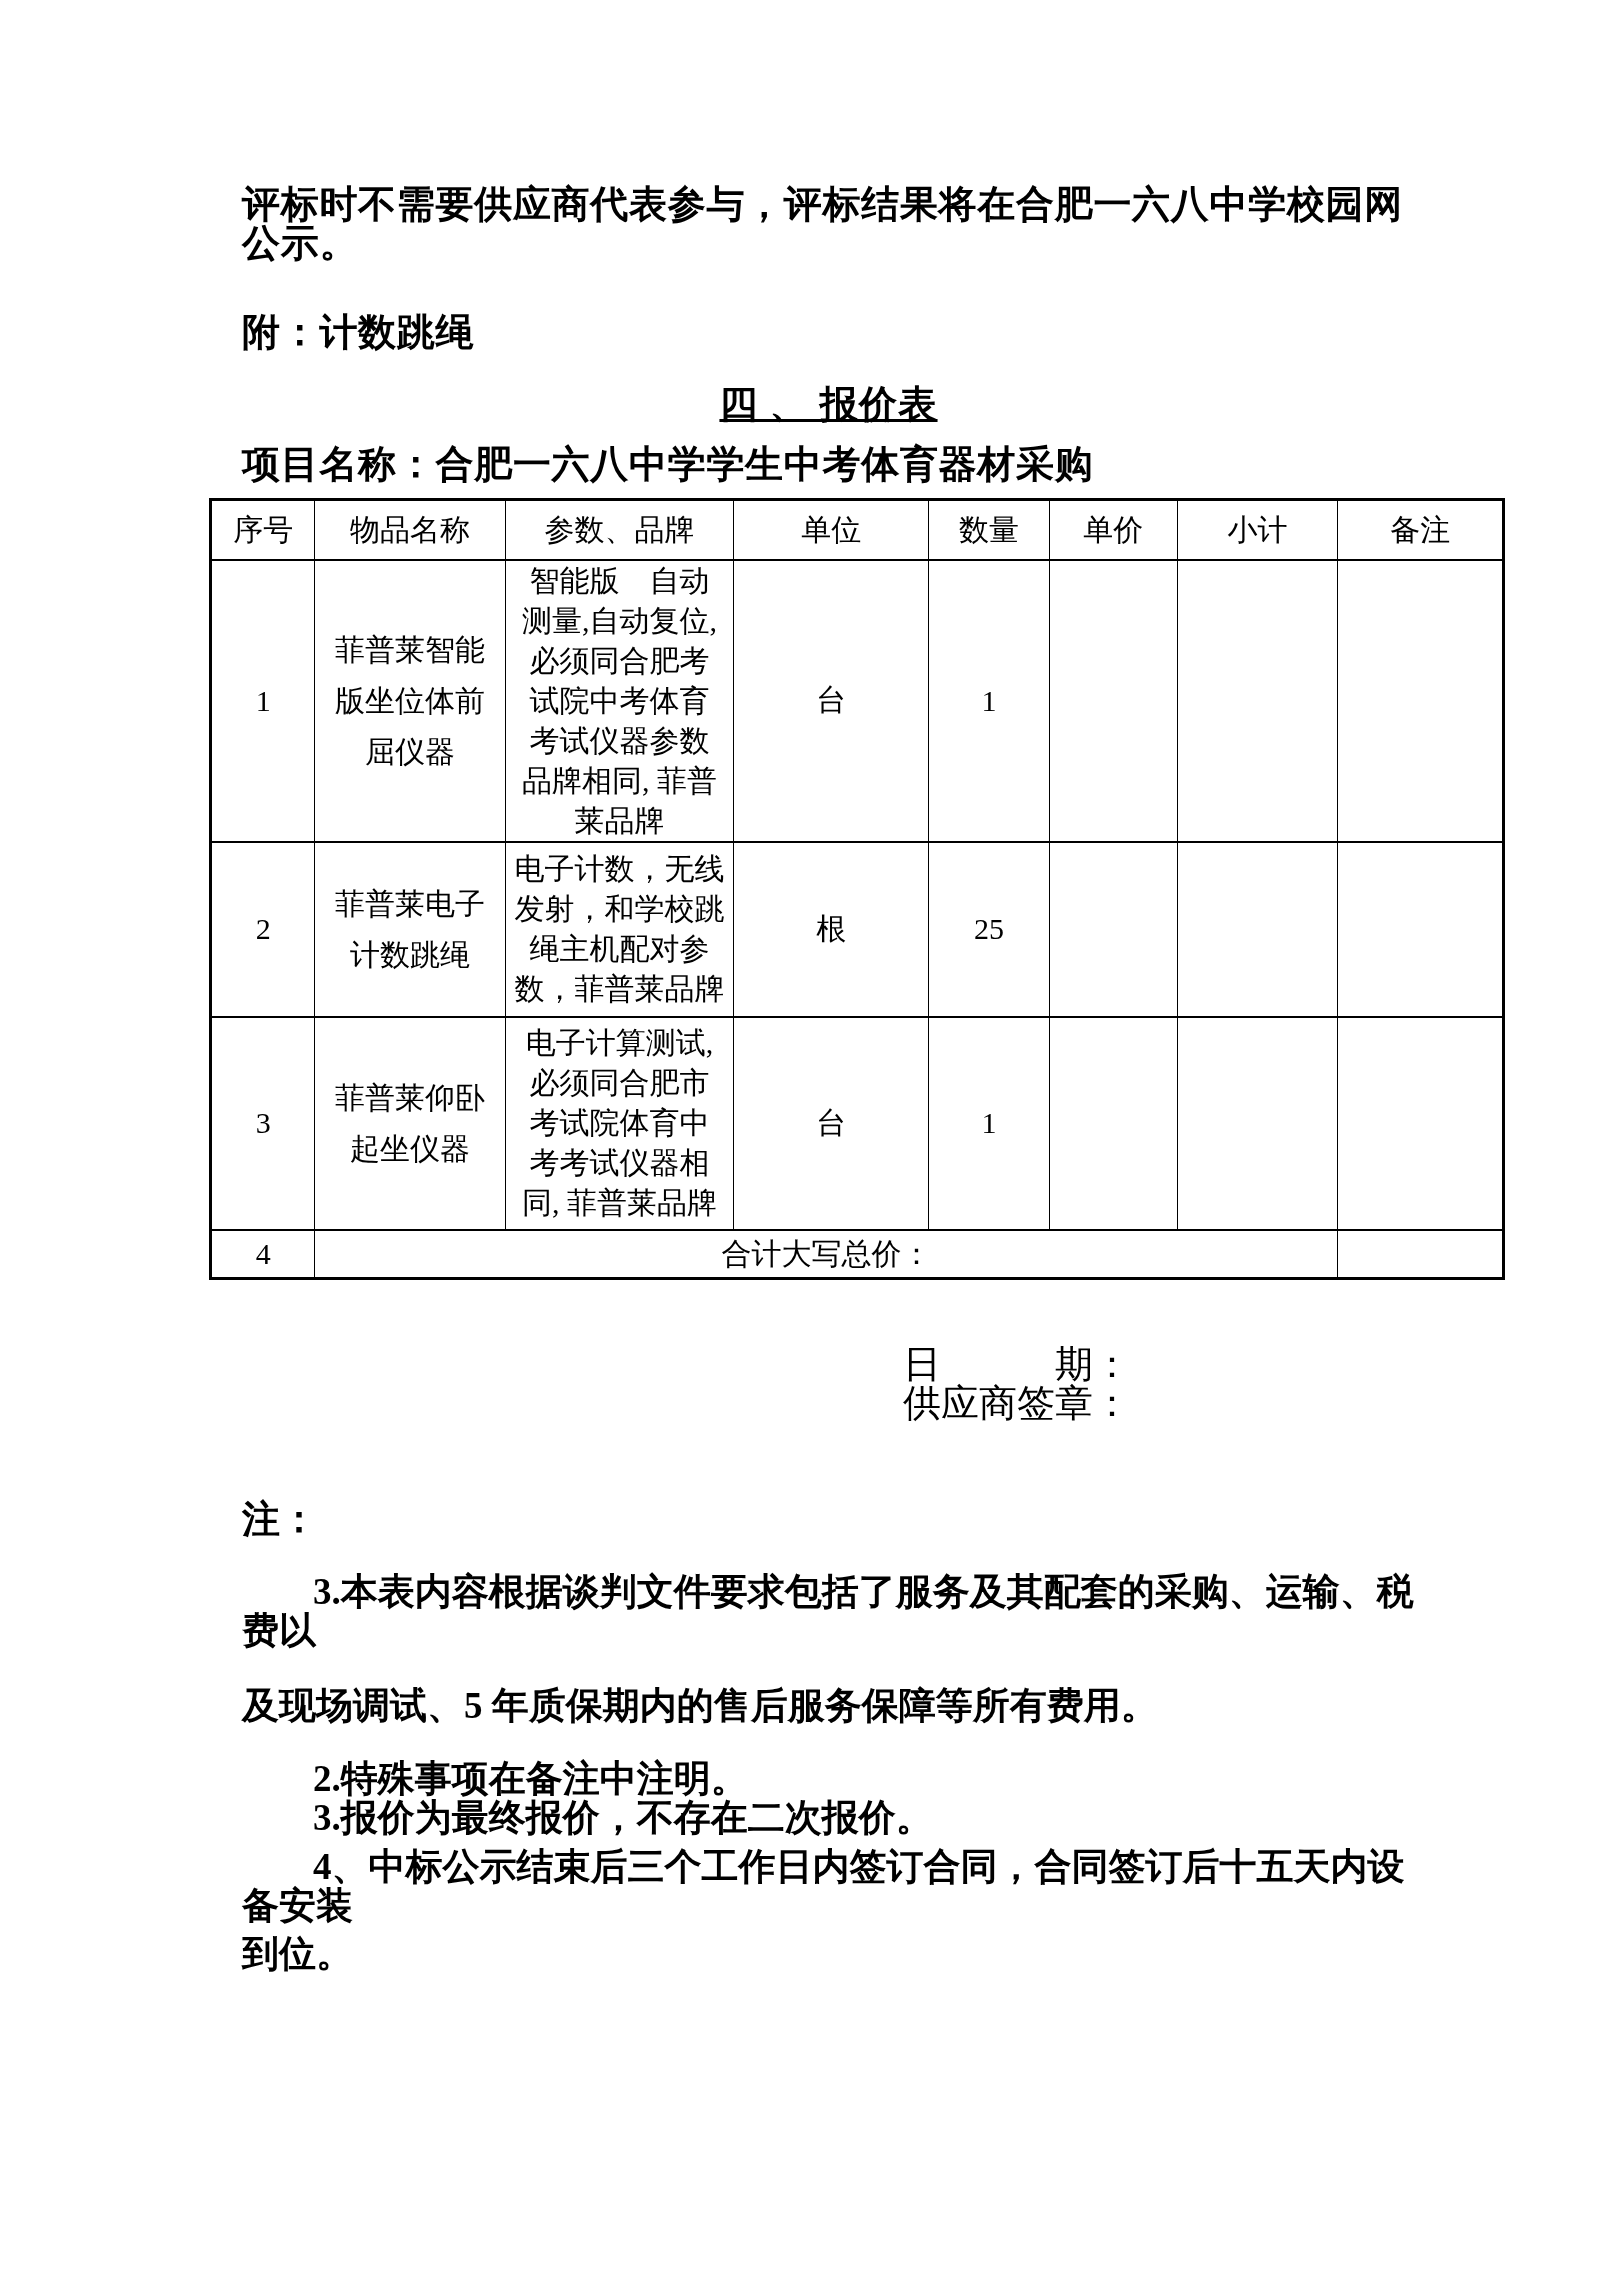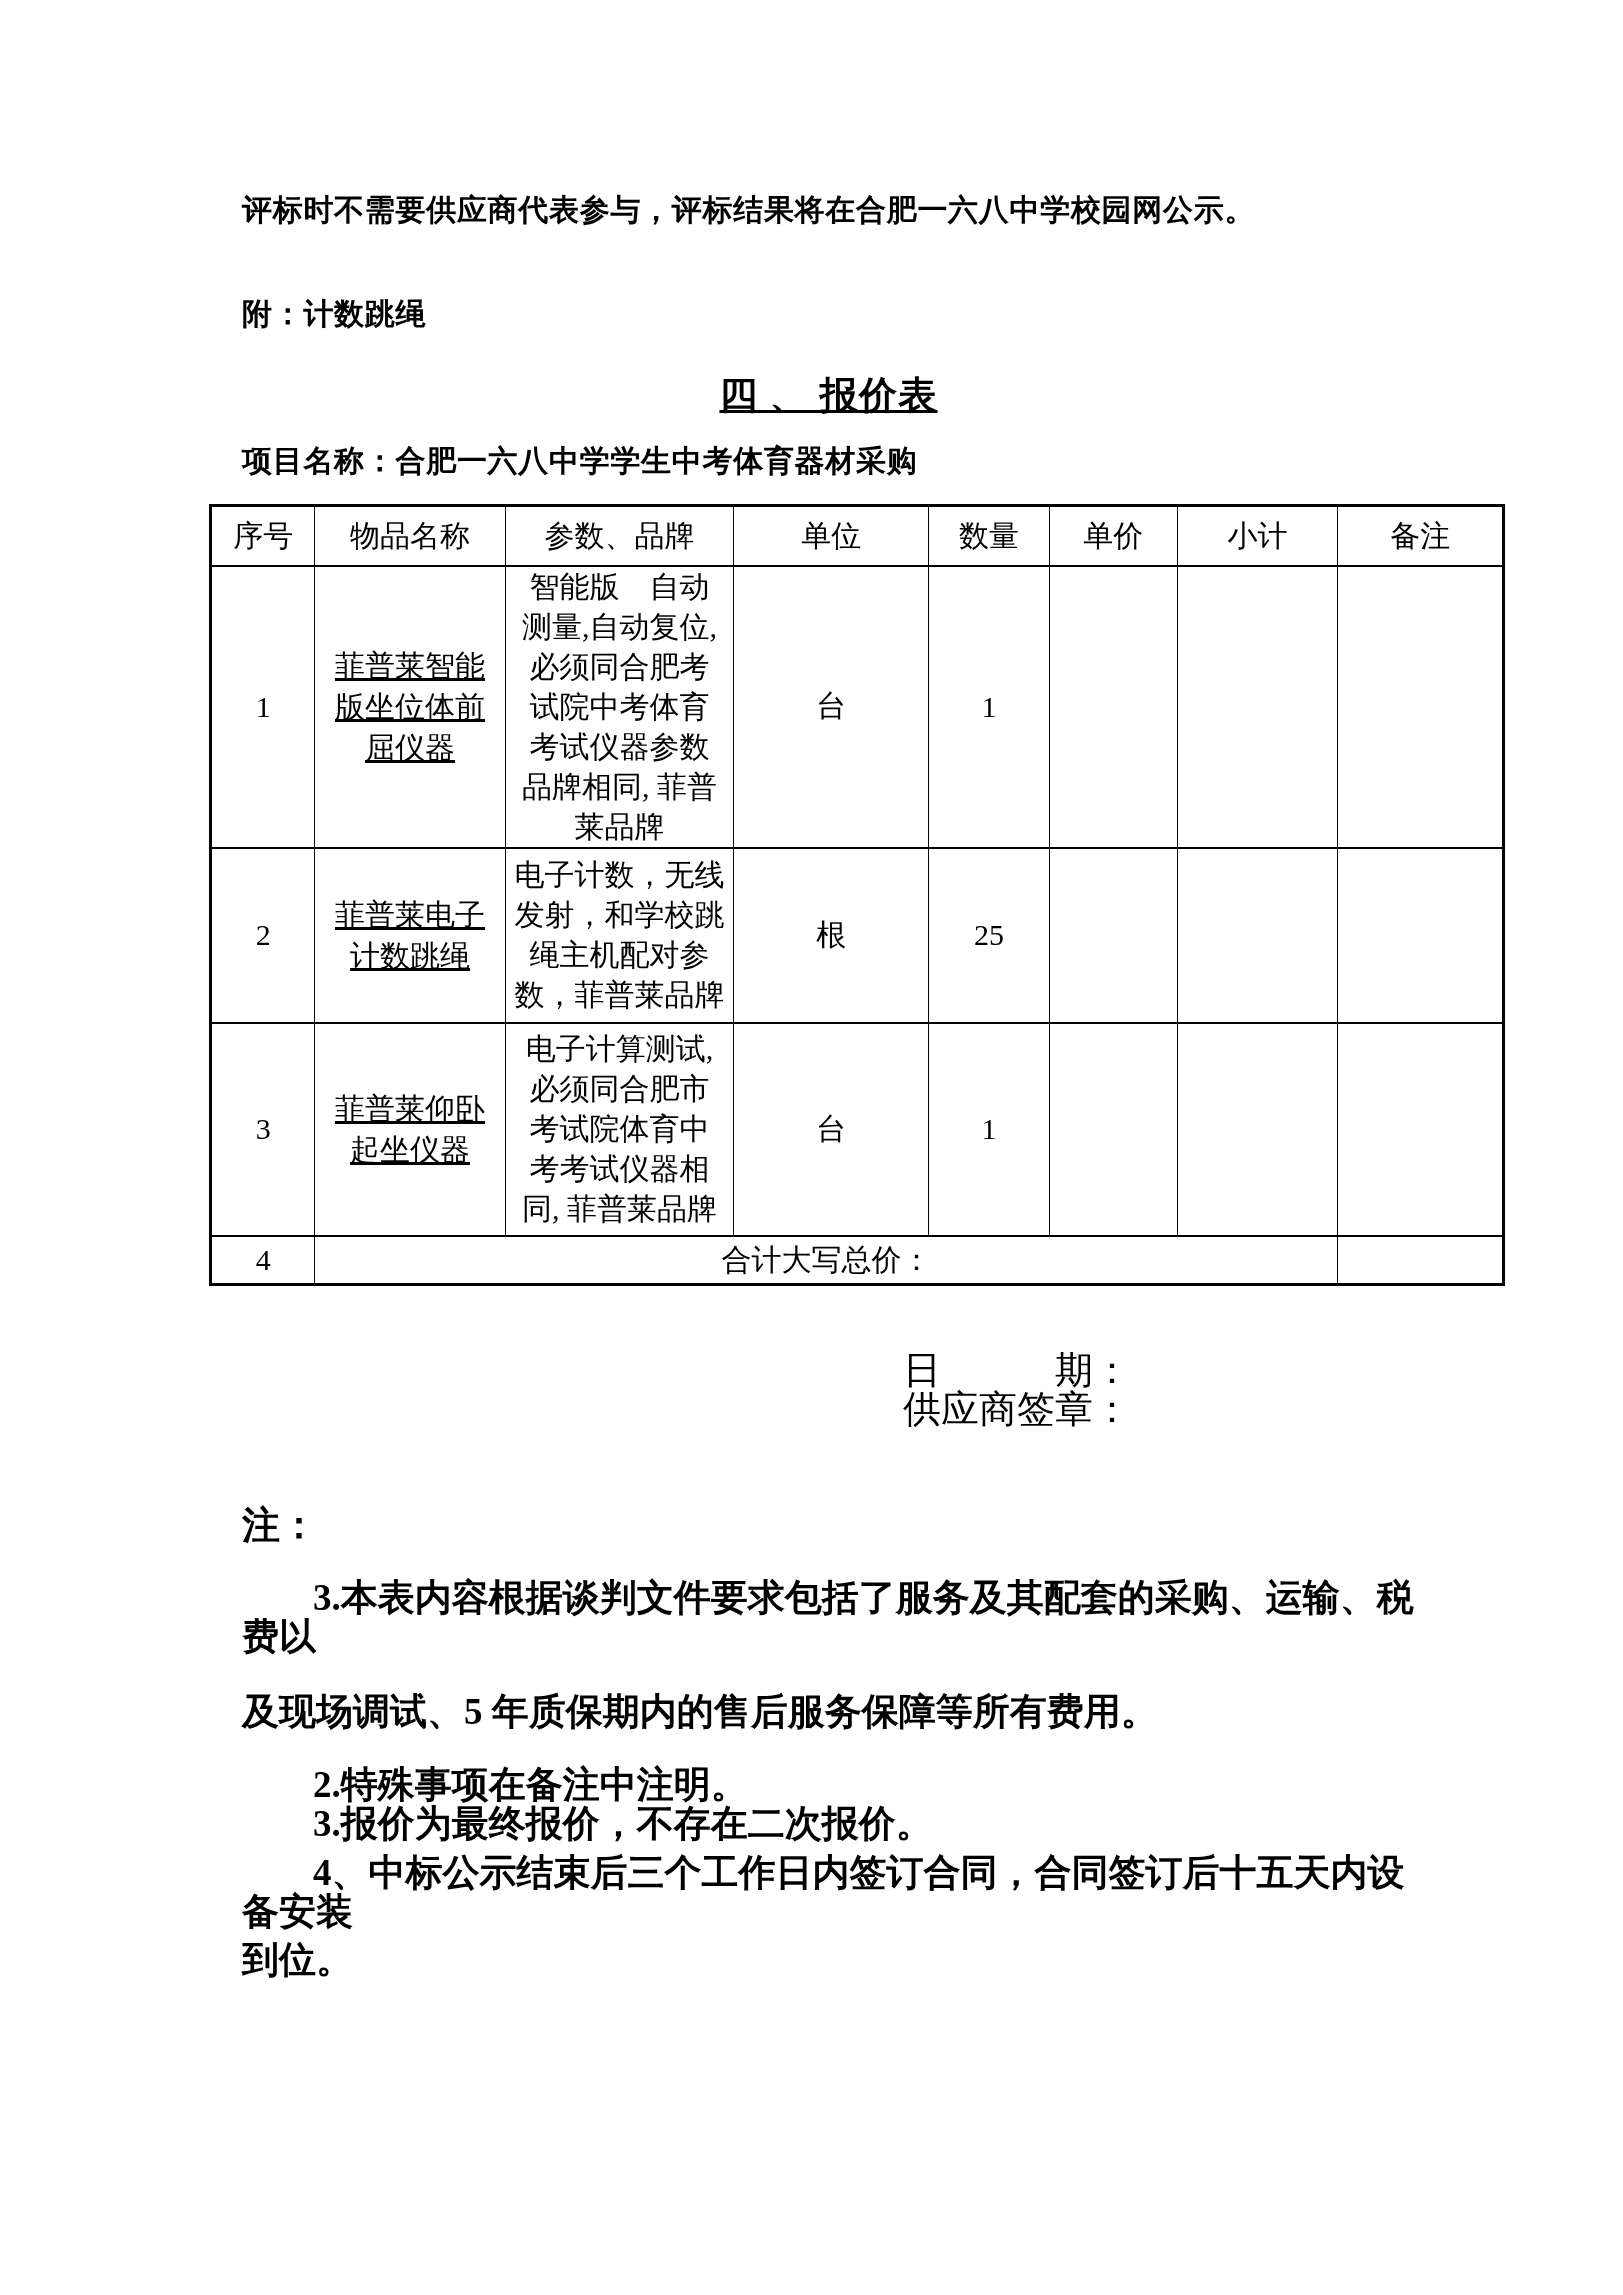--- a/index.html
+++ b/index.html
@@ -12,26 +12,25 @@
     color:#000000;
     font-family:"Liberation Serif","DejaVu Serif",serif;
     overflow:hidden;
   }
   .content {
     padding-top:185px;
     margin-left:242px;
     width:1173px;
   }
   .para {
-    font-size:30px;
-    line-height:54px;
+    font-size:38px;
+    line-height:39px;
     font-weight:bold;
     letter-spacing:0.7px;
     white-space:pre-wrap;
-    font-family:Liberation Mono, monospace;
   }
   .attach    { margin-top:50px; }
   .heading   {
     margin-top:33px;
     font-size:38px;
     line-height:39px;
     font-weight:bold;
     text-align:center;
     letter-spacing:1.3px;
     text-decoration:underline;
@@ -55,21 +54,21 @@
     text-align:center;
     vertical-align:middle;
     padding:0;
     overflow:hidden;
   }
   tr.r-head  { height:60px; }
   tr.r1      { height:276px; }
   tr.r2      { height:175px; }
   tr.r3      { height:213px; }
   tr.r4      { height:49px; }
-  td.cell-name { line-height:41px; white-space:pre-line; padding:0 3.9px;text-decoration:underline; }
+  td.cell-name { line-height:51px; white-space:pre-line; padding:0 3.9px; }
   td.cell-spec { font-size:29px; line-height:40px; white-space:pre-line; padding:0 2.6px; }
   td.cell-total-label { text-align:left; padding-left:14.4px; }
 
   .sig-block { margin-top:65px; margin-left:661px; }
   .sig-line  { font-size:38px; line-height:39px; white-space:pre; }
   .sig-date  { margin-top:23.6px; }
 
   .notes-title { margin-top:77px; font-size:38px; line-height:39px; font-weight:bold; }
   .note { font-size:37px; line-height:39px; font-weight:bold; white-space:pre-wrap; }
   .note.indent { text-indent:71px; }

